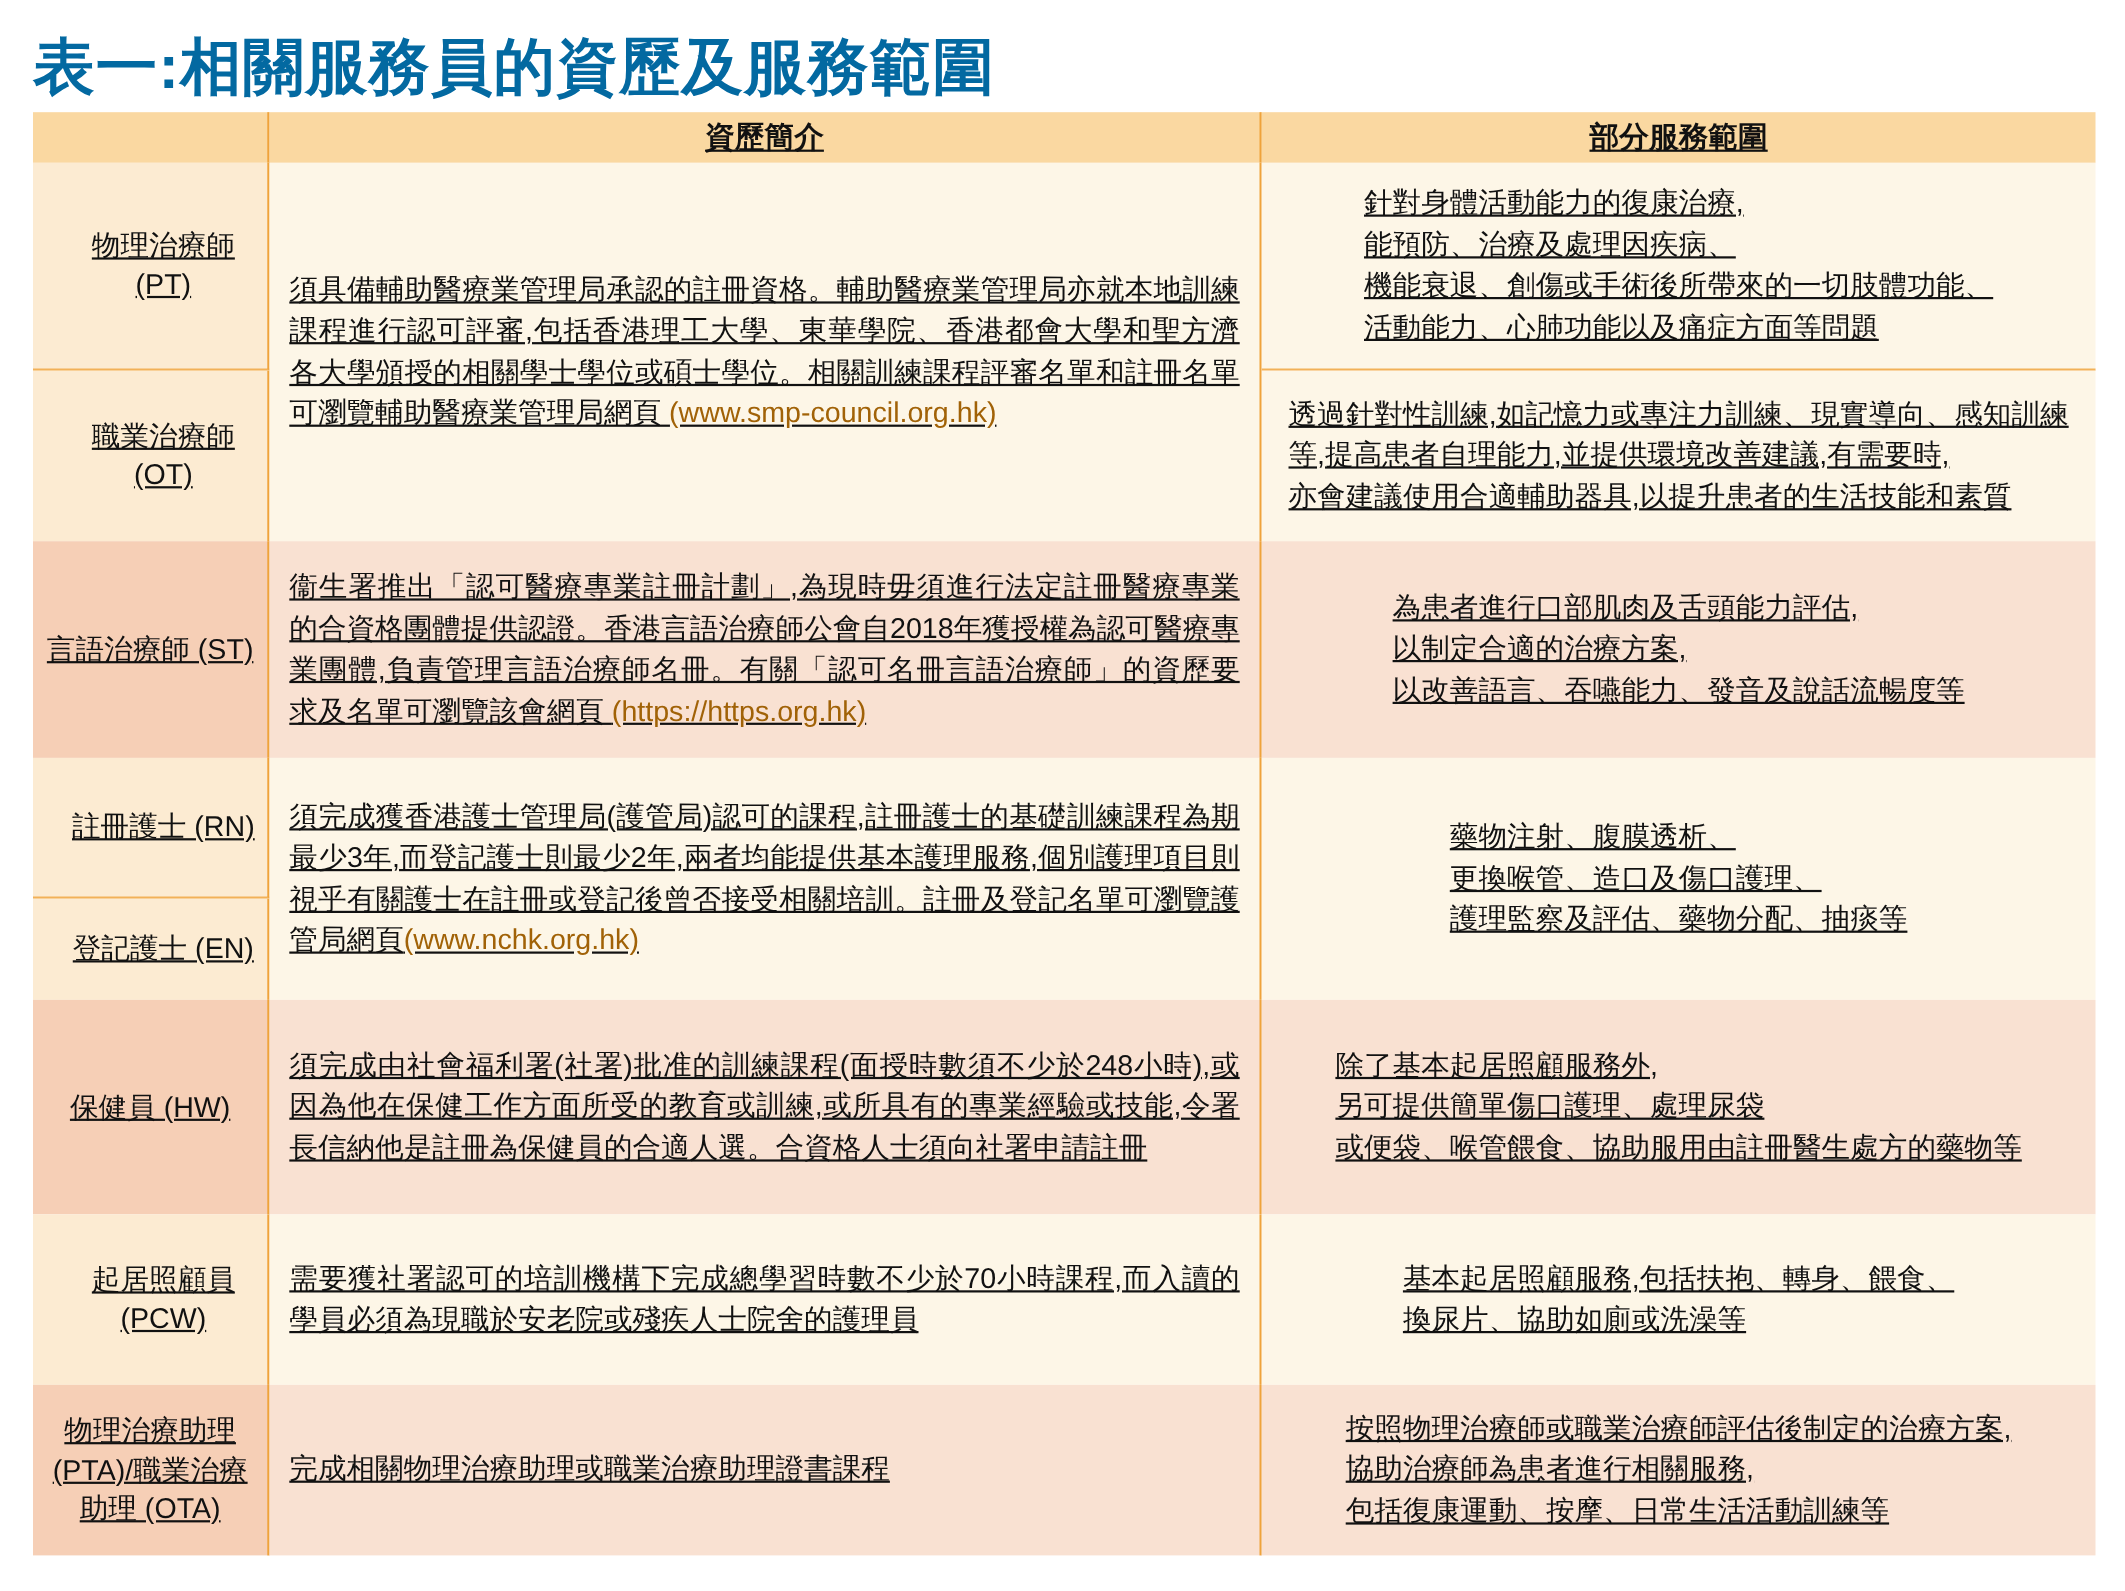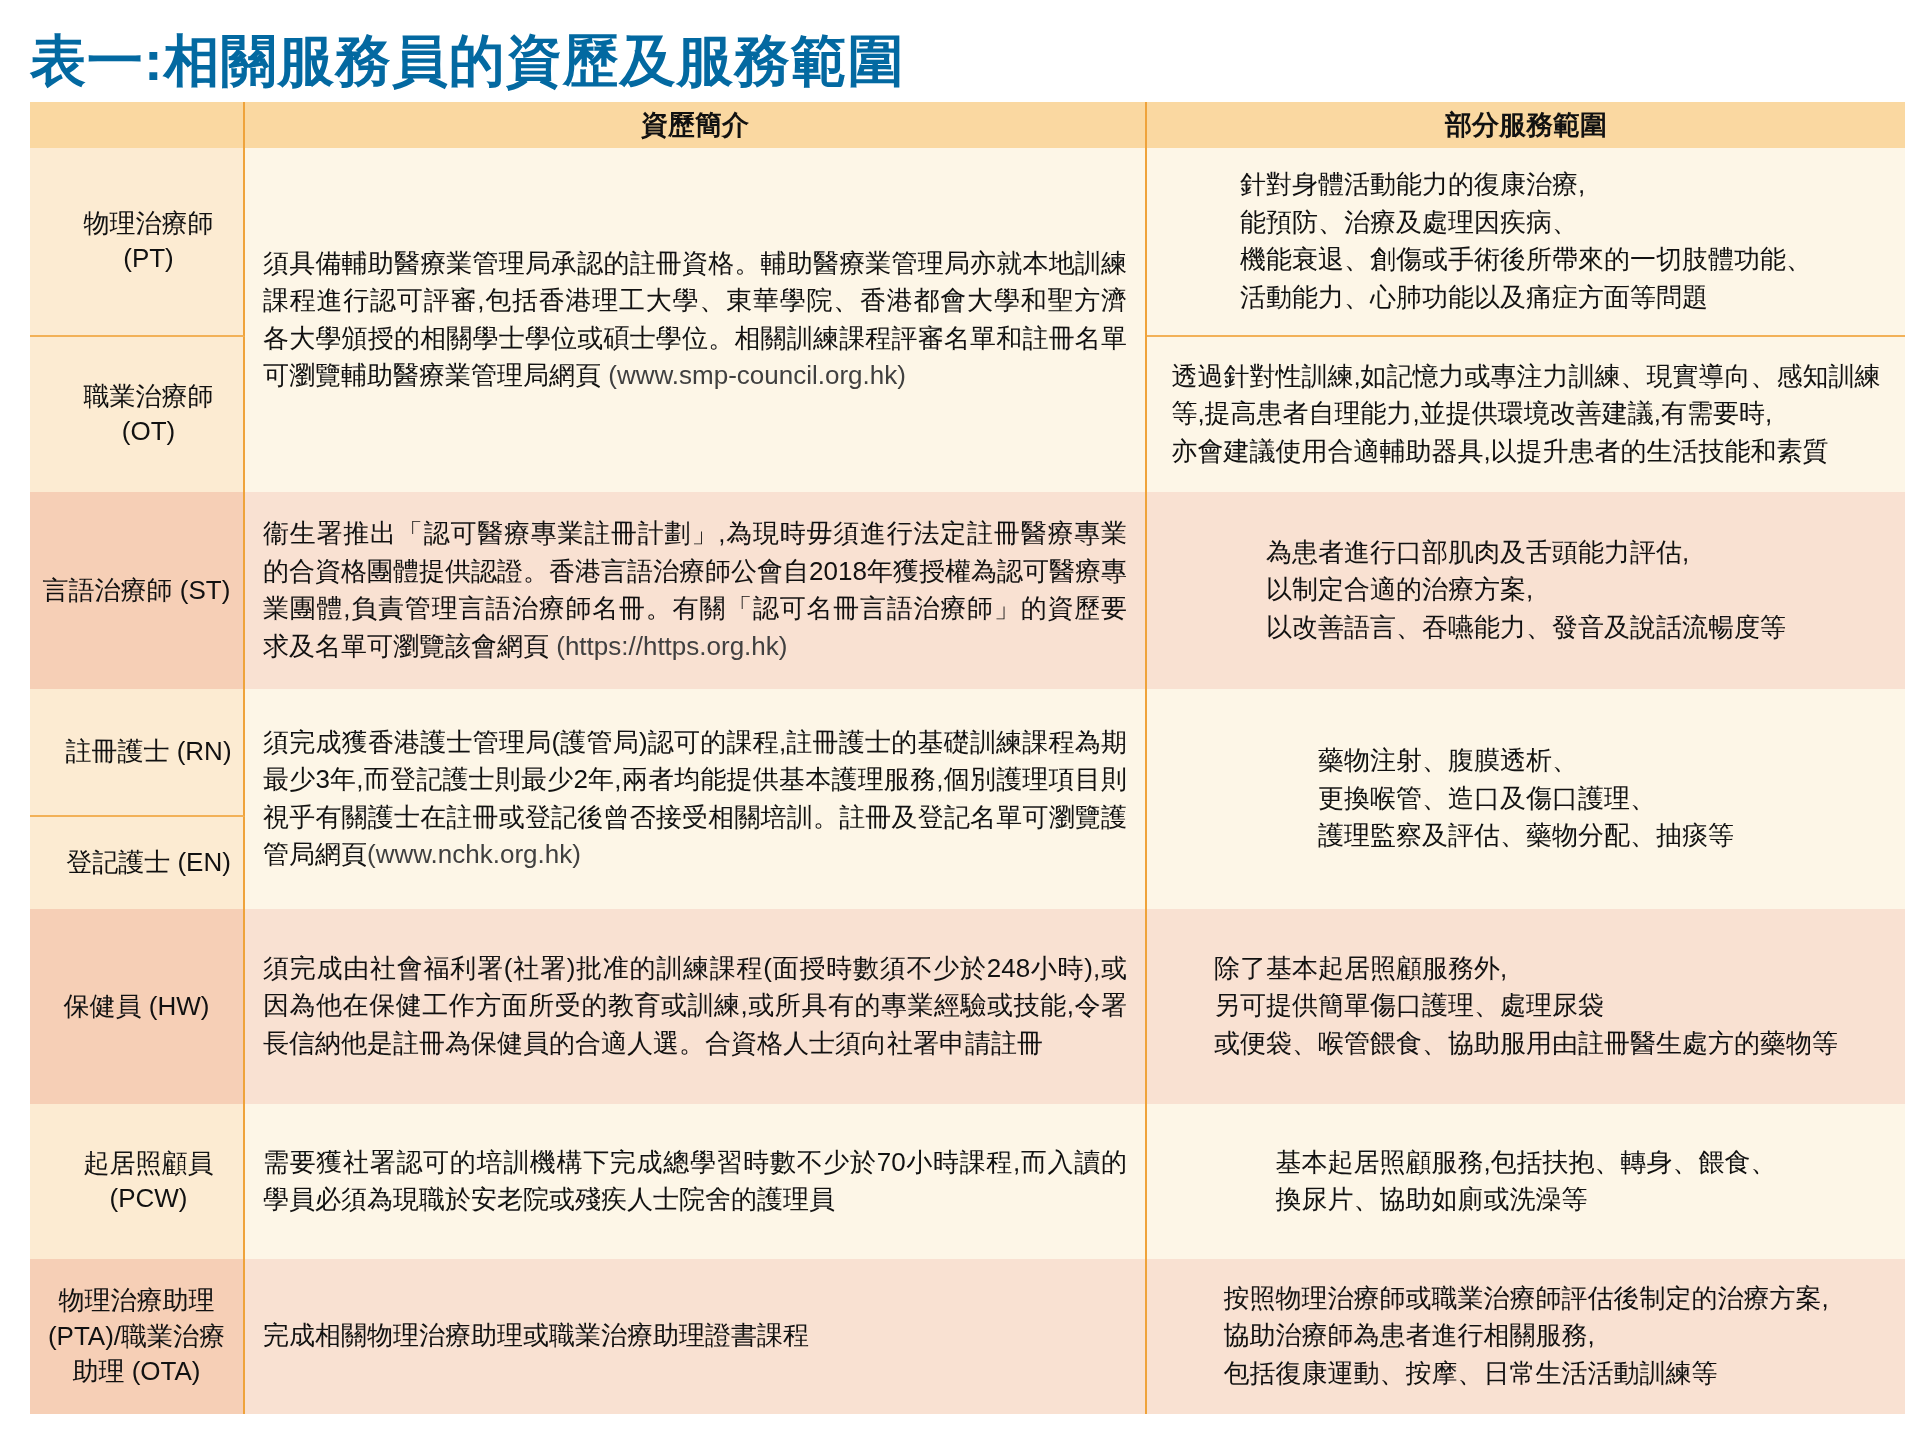--- a/index.html
+++ b/index.html
@@ -15,35 +15,36 @@
     font-size:56px; font-weight:bold; color:#0369a1;
     letter-spacing:1px; line-height:1.1; margin-bottom:10px;
     white-space:nowrap;
     margin-top:16px;
   }
   .tbl {
     display:grid;
     grid-template-columns:215px 902px 758px;
     grid-template-rows:46px 189px 155px 197px 128px 92px 195px 155px 155px;
     width:1875px;
+    text-decoration:underline;
   }
   .cell { display:flex; align-items:center; }
   .hdr  { background:#fad8a1; justify-content:center; font-weight:bold; font-size:27px; }
   .lbl-light { background:#fcebd2;padding-left:24px; }
   .lbl-salmon{ background:#f6cfb6; }
   .bd-light  { background:#fdf6e7; }
   .bd-salmon { background:#f9e1d2; }
   .vline { border-right:2px solid #efa33b; }
   .hline { border-bottom:2px solid #f2b158; }
   .rolecell { justify-content:center; text-align:center; font-size:26px; line-height:1.35; }
   .qualcell { padding:12px 18px; font-size:26px; line-height:1.44; }
   .qualcell p { text-align:justify; }
   .svccell  { justify-content:center; text-align:left; padding:10px 20px; font-size:26px; line-height:1.44; }
   .pre { white-space:pre-line; }
-  .link { color:#404040; text-decoration:none; cursor:pointer; }
+  .link { color:#a16207; text-decoration:none; cursor:pointer; }
   
   .h0{grid-column:1;grid-row:1} .h1{grid-column:2;grid-row:1} .h2{grid-column:3;grid-row:1}
   .r-pt {grid-column:1;grid-row:2} .r-ot {grid-column:1;grid-row:3}
   .r-st {grid-column:1;grid-row:4}
   .r-rn {grid-column:1;grid-row:5} .r-en {grid-column:1;grid-row:6}
   .r-hw {grid-column:1;grid-row:7} .r-pcw{grid-column:1;grid-row:8}
   .r-pta{grid-column:1;grid-row:9}
   .q-ptot{grid-column:2;grid-row:2 / span 2}
   .q-st  {grid-column:2;grid-row:4}
   .q-rnen{grid-column:2;grid-row:5 / span 2}

